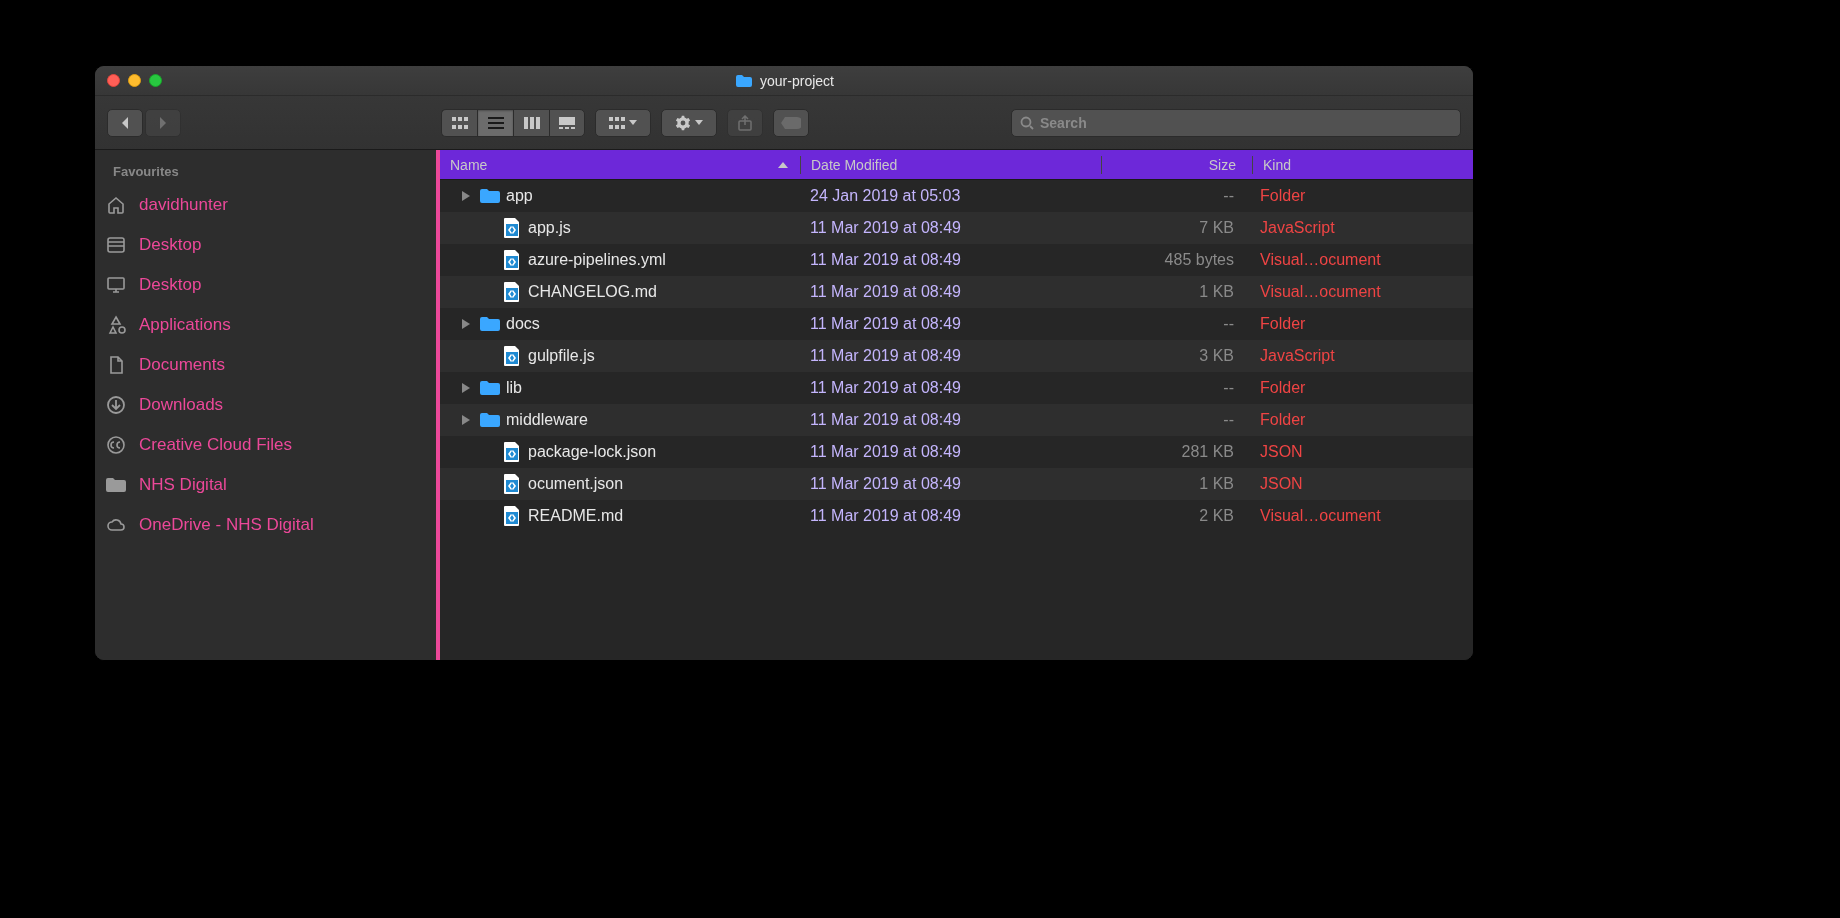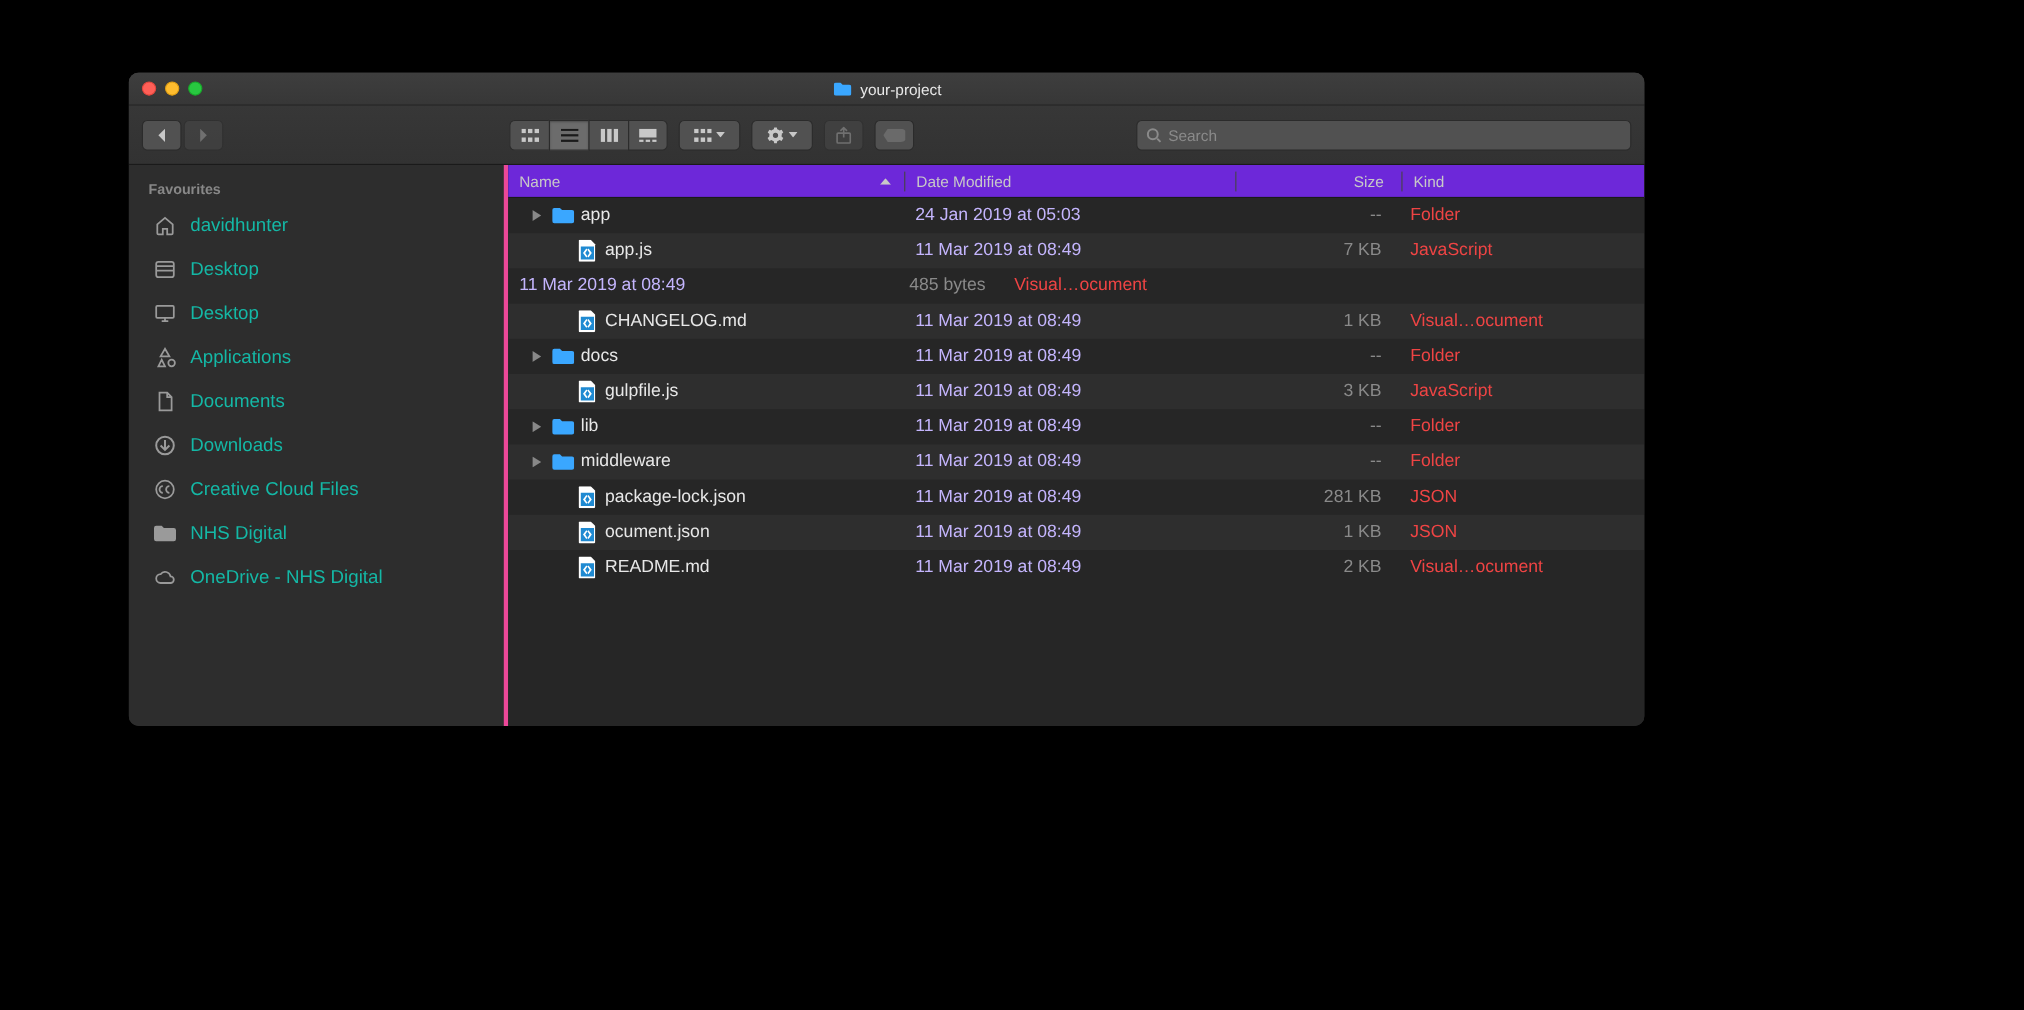--- a/index.html
+++ b/index.html
@@ -6,21 +6,21 @@
   body {
     background: #000;
     font-family: -apple-system, BlinkMacSystemFont, "Helvetica Neue", sans-serif;
     width: 1840px;
     height: 918px;
     position: relative;
     overflow: hidden;
   }
   .window {
     position: absolute;
-    left: 116px;
+    left: 94px;
     top: 65px;
     width: 1380px;
     height: 596px;
     background: #2a2a2a;
     border-radius: 10px;
     box-shadow: 0 20px 60px rgba(0,0,0,0.7);
     display: flex;
     flex-direction: column;
     overflow: hidden;
     border: 1px solid #000;
@@ -99,20 +99,21 @@
     padding: 0 8px;
     gap: 6px;
   }
   .search-box input {
     flex: 1;
     background: transparent;
     border: none;
     outline: none;
     color: #86efac;
     font-size: 14px;
+    font-weight: bold;
   }
   .search-box input::placeholder { color: #8a8a8a; }
 
   .body {
     flex: 1;
     display: flex;
     overflow: hidden;
   }
   .sidebar {
     width: 345px;
@@ -125,22 +126,22 @@
     color: #888;
     font-size: 13px;
     font-weight: 600;
     padding: 4px 18px 6px;
   }
   .sb-item {
     height: 40px;
     display: flex;
     align-items: center;
     gap: 12px;
-    padding: 0 22px;
-    color: #14b8a6;
+    padding: 0 10px;
+    color: #ec4899;
     font-size: 17px;
     cursor: pointer;
   }
   .sb-icon {
     width: 22px;
     height: 22px;
     display: flex;
     align-items: center;
     justify-content: center;
     color: #9a9a9a;
@@ -473,165 +474,178 @@
                   <path fill="#fff" d="M9 8l3 4-3 4-1-1 2-3-2-3zM7 8l-3 4 3 4 1-1-2-3 2-3z"></path>
                 </svg>
               </span>
               <span class="fname">app.js</span>
             </div>
             <div class="cell-date">11 Mar 2019 at 08:49</div>
             <div class="cell-size">7 KB</div>
             <div class="cell-kind">JavaScript</div>
           </div>
           <div class="row">
-            <div class="cell-date">11 Mar 2019 at 08:49</div>
-            <div class="cell-size">485 bytes</div>
-            <div class="cell-kind">Visual…ocument</div>
-          </div>
-          <div class="row alt">
             <div class="cell-name">
               <span style="width:8px"></span>
               <span class="disclosure"></span>
               <span class="disclosure"></span>
               <span class="ficon">
                 <svg width="16" height="20" viewBox="0 0 16 20">
                   <path fill="#fff" d="M1 0h10l4 4v15a1 1 0 0 1-1 1H1a1 1 0 0 1-1-1V1a1 1 0 0 1 1-1z"></path>
                   <path fill="#1f8ad2" d="M2 6h12v12H2z"></path>
                   <path fill="#fff" d="M9 8l3 4-3 4-1-1 2-3-2-3zM7 8l-3 4 3 4 1-1-2-3 2-3z"></path>
                 </svg>
               </span>
-              <span class="fname">CHANGELOG.md</span>
-            </div>
-            <div class="cell-date">11 Mar 2019 at 08:49</div>
-            <div class="cell-size">1 KB</div>
+              <span class="fname">azure-pipelines.yml</span>
+            </div>
+            <div class="cell-date">11 Mar 2019 at 08:49</div>
+            <div class="cell-size">485 bytes</div>
             <div class="cell-kind">Visual…ocument</div>
-          </div>
-          <div class="row">
-            <div class="cell-name">
-              <span style="width:8px"></span>
-              <span class="disclosure">
-                <svg width="8" height="10" viewBox="0 0 8 10">
-                  <path fill="#888" d="M0 0l8 5-8 5z"></path>
-                </svg>
-              </span>
-              <span class="ficon">
-                <svg width="20" height="16" viewBox="0 0 20 16">
-                  <path fill="#3aa7ff" d="M0 3a2 2 0 0 1 2-2h5l2 2h9a2 2 0 0 1 2 2v8a2 2 0 0 1-2 2H2a2 2 0 0 1-2-2z"></path>
-                </svg>
-              </span>
-              <span class="fname">docs</span>
-            </div>
-            <div class="cell-date">11 Mar 2019 at 08:49</div>
-            <div class="cell-size">--</div>
-            <div class="cell-kind">Folder</div>
           </div>
           <div class="row alt">
             <div class="cell-name">
               <span style="width:8px"></span>
               <span class="disclosure"></span>
               <span class="disclosure"></span>
               <span class="ficon">
                 <svg width="16" height="20" viewBox="0 0 16 20">
                   <path fill="#fff" d="M1 0h10l4 4v15a1 1 0 0 1-1 1H1a1 1 0 0 1-1-1V1a1 1 0 0 1 1-1z"></path>
                   <path fill="#1f8ad2" d="M2 6h12v12H2z"></path>
                   <path fill="#fff" d="M9 8l3 4-3 4-1-1 2-3-2-3zM7 8l-3 4 3 4 1-1-2-3 2-3z"></path>
                 </svg>
               </span>
-              <span class="fname">gulpfile.js</span>
-            </div>
-            <div class="cell-date">11 Mar 2019 at 08:49</div>
-            <div class="cell-size">3 KB</div>
-            <div class="cell-kind">JavaScript</div>
+              <span class="fname">CHANGELOG.md</span>
+            </div>
+            <div class="cell-date">11 Mar 2019 at 08:49</div>
+            <div class="cell-size">1 KB</div>
+            <div class="cell-kind">Visual…ocument</div>
           </div>
           <div class="row">
             <div class="cell-name">
               <span style="width:8px"></span>
               <span class="disclosure">
                 <svg width="8" height="10" viewBox="0 0 8 10">
                   <path fill="#888" d="M0 0l8 5-8 5z"></path>
                 </svg>
               </span>
               <span class="ficon">
                 <svg width="20" height="16" viewBox="0 0 20 16">
                   <path fill="#3aa7ff" d="M0 3a2 2 0 0 1 2-2h5l2 2h9a2 2 0 0 1 2 2v8a2 2 0 0 1-2 2H2a2 2 0 0 1-2-2z"></path>
                 </svg>
               </span>
-              <span class="fname">lib</span>
+              <span class="fname">docs</span>
             </div>
             <div class="cell-date">11 Mar 2019 at 08:49</div>
             <div class="cell-size">--</div>
             <div class="cell-kind">Folder</div>
           </div>
           <div class="row alt">
-            <div class="cell-name">
-              <span style="width:8px"></span>
-              <span class="disclosure">
-                <svg width="8" height="10" viewBox="0 0 8 10">
-                  <path fill="#888" d="M0 0l8 5-8 5z"></path>
-                </svg>
-              </span>
-              <span class="ficon">
-                <svg width="20" height="16" viewBox="0 0 20 16">
-                  <path fill="#3aa7ff" d="M0 3a2 2 0 0 1 2-2h5l2 2h9a2 2 0 0 1 2 2v8a2 2 0 0 1-2 2H2a2 2 0 0 1-2-2z"></path>
-                </svg>
-              </span>
-              <span class="fname">middleware</span>
-            </div>
-            <div class="cell-date">11 Mar 2019 at 08:49</div>
-            <div class="cell-size">--</div>
-            <div class="cell-kind">Folder</div>
-          </div>
-          <div class="row">
             <div class="cell-name">
               <span style="width:8px"></span>
               <span class="disclosure"></span>
               <span class="disclosure"></span>
               <span class="ficon">
                 <svg width="16" height="20" viewBox="0 0 16 20">
                   <path fill="#fff" d="M1 0h10l4 4v15a1 1 0 0 1-1 1H1a1 1 0 0 1-1-1V1a1 1 0 0 1 1-1z"></path>
                   <path fill="#1f8ad2" d="M2 6h12v12H2z"></path>
                   <path fill="#fff" d="M9 8l3 4-3 4-1-1 2-3-2-3zM7 8l-3 4 3 4 1-1-2-3 2-3z"></path>
                 </svg>
               </span>
-              <span class="fname">package-lock.json</span>
-            </div>
-            <div class="cell-date">11 Mar 2019 at 08:49</div>
-            <div class="cell-size">281 KB</div>
-            <div class="cell-kind">JSON</div>
+              <span class="fname">gulpfile.js</span>
+            </div>
+            <div class="cell-date">11 Mar 2019 at 08:49</div>
+            <div class="cell-size">3 KB</div>
+            <div class="cell-kind">JavaScript</div>
+          </div>
+          <div class="row">
+            <div class="cell-name">
+              <span style="width:8px"></span>
+              <span class="disclosure">
+                <svg width="8" height="10" viewBox="0 0 8 10">
+                  <path fill="#888" d="M0 0l8 5-8 5z"></path>
+                </svg>
+              </span>
+              <span class="ficon">
+                <svg width="20" height="16" viewBox="0 0 20 16">
+                  <path fill="#3aa7ff" d="M0 3a2 2 0 0 1 2-2h5l2 2h9a2 2 0 0 1 2 2v8a2 2 0 0 1-2 2H2a2 2 0 0 1-2-2z"></path>
+                </svg>
+              </span>
+              <span class="fname">lib</span>
+            </div>
+            <div class="cell-date">11 Mar 2019 at 08:49</div>
+            <div class="cell-size">--</div>
+            <div class="cell-kind">Folder</div>
           </div>
           <div class="row alt">
+            <div class="cell-name">
+              <span style="width:8px"></span>
+              <span class="disclosure">
+                <svg width="8" height="10" viewBox="0 0 8 10">
+                  <path fill="#888" d="M0 0l8 5-8 5z"></path>
+                </svg>
+              </span>
+              <span class="ficon">
+                <svg width="20" height="16" viewBox="0 0 20 16">
+                  <path fill="#3aa7ff" d="M0 3a2 2 0 0 1 2-2h5l2 2h9a2 2 0 0 1 2 2v8a2 2 0 0 1-2 2H2a2 2 0 0 1-2-2z"></path>
+                </svg>
+              </span>
+              <span class="fname">middleware</span>
+            </div>
+            <div class="cell-date">11 Mar 2019 at 08:49</div>
+            <div class="cell-size">--</div>
+            <div class="cell-kind">Folder</div>
+          </div>
+          <div class="row">
             <div class="cell-name">
               <span style="width:8px"></span>
               <span class="disclosure"></span>
               <span class="disclosure"></span>
               <span class="ficon">
                 <svg width="16" height="20" viewBox="0 0 16 20">
                   <path fill="#fff" d="M1 0h10l4 4v15a1 1 0 0 1-1 1H1a1 1 0 0 1-1-1V1a1 1 0 0 1 1-1z"></path>
                   <path fill="#1f8ad2" d="M2 6h12v12H2z"></path>
                   <path fill="#fff" d="M9 8l3 4-3 4-1-1 2-3-2-3zM7 8l-3 4 3 4 1-1-2-3 2-3z"></path>
                 </svg>
               </span>
-              <span class="fname">ocument.json</span>
-            </div>
-            <div class="cell-date">11 Mar 2019 at 08:49</div>
-            <div class="cell-size">1 KB</div>
+              <span class="fname">package-lock.json</span>
+            </div>
+            <div class="cell-date">11 Mar 2019 at 08:49</div>
+            <div class="cell-size">281 KB</div>
             <div class="cell-kind">JSON</div>
           </div>
-          <div class="row">
+          <div class="row alt">
             <div class="cell-name">
               <span style="width:8px"></span>
               <span class="disclosure"></span>
               <span class="disclosure"></span>
               <span class="ficon">
                 <svg width="16" height="20" viewBox="0 0 16 20">
                   <path fill="#fff" d="M1 0h10l4 4v15a1 1 0 0 1-1 1H1a1 1 0 0 1-1-1V1a1 1 0 0 1 1-1z"></path>
                   <path fill="#1f8ad2" d="M2 6h12v12H2z"></path>
                   <path fill="#fff" d="M9 8l3 4-3 4-1-1 2-3-2-3zM7 8l-3 4 3 4 1-1-2-3 2-3z"></path>
                 </svg>
               </span>
+              <span class="fname">ocument.json</span>
+            </div>
+            <div class="cell-date">11 Mar 2019 at 08:49</div>
+            <div class="cell-size">1 KB</div>
+            <div class="cell-kind">JSON</div>
+          </div>
+          <div class="row">
+            <div class="cell-name">
+              <span style="width:8px"></span>
+              <span class="disclosure"></span>
+              <span class="disclosure"></span>
+              <span class="ficon">
+                <svg width="16" height="20" viewBox="0 0 16 20">
+                  <path fill="#fff" d="M1 0h10l4 4v15a1 1 0 0 1-1 1H1a1 1 0 0 1-1-1V1a1 1 0 0 1 1-1z"></path>
+                  <path fill="#1f8ad2" d="M2 6h12v12H2z"></path>
+                  <path fill="#fff" d="M9 8l3 4-3 4-1-1 2-3-2-3zM7 8l-3 4 3 4 1-1-2-3 2-3z"></path>
+                </svg>
+              </span>
               <span class="fname">README.md</span>
             </div>
             <div class="cell-date">11 Mar 2019 at 08:49</div>
             <div class="cell-size">2 KB</div>
             <div class="cell-kind">Visual…ocument</div>
           </div>
         </div>
     </div>
   </div>
 </div>

